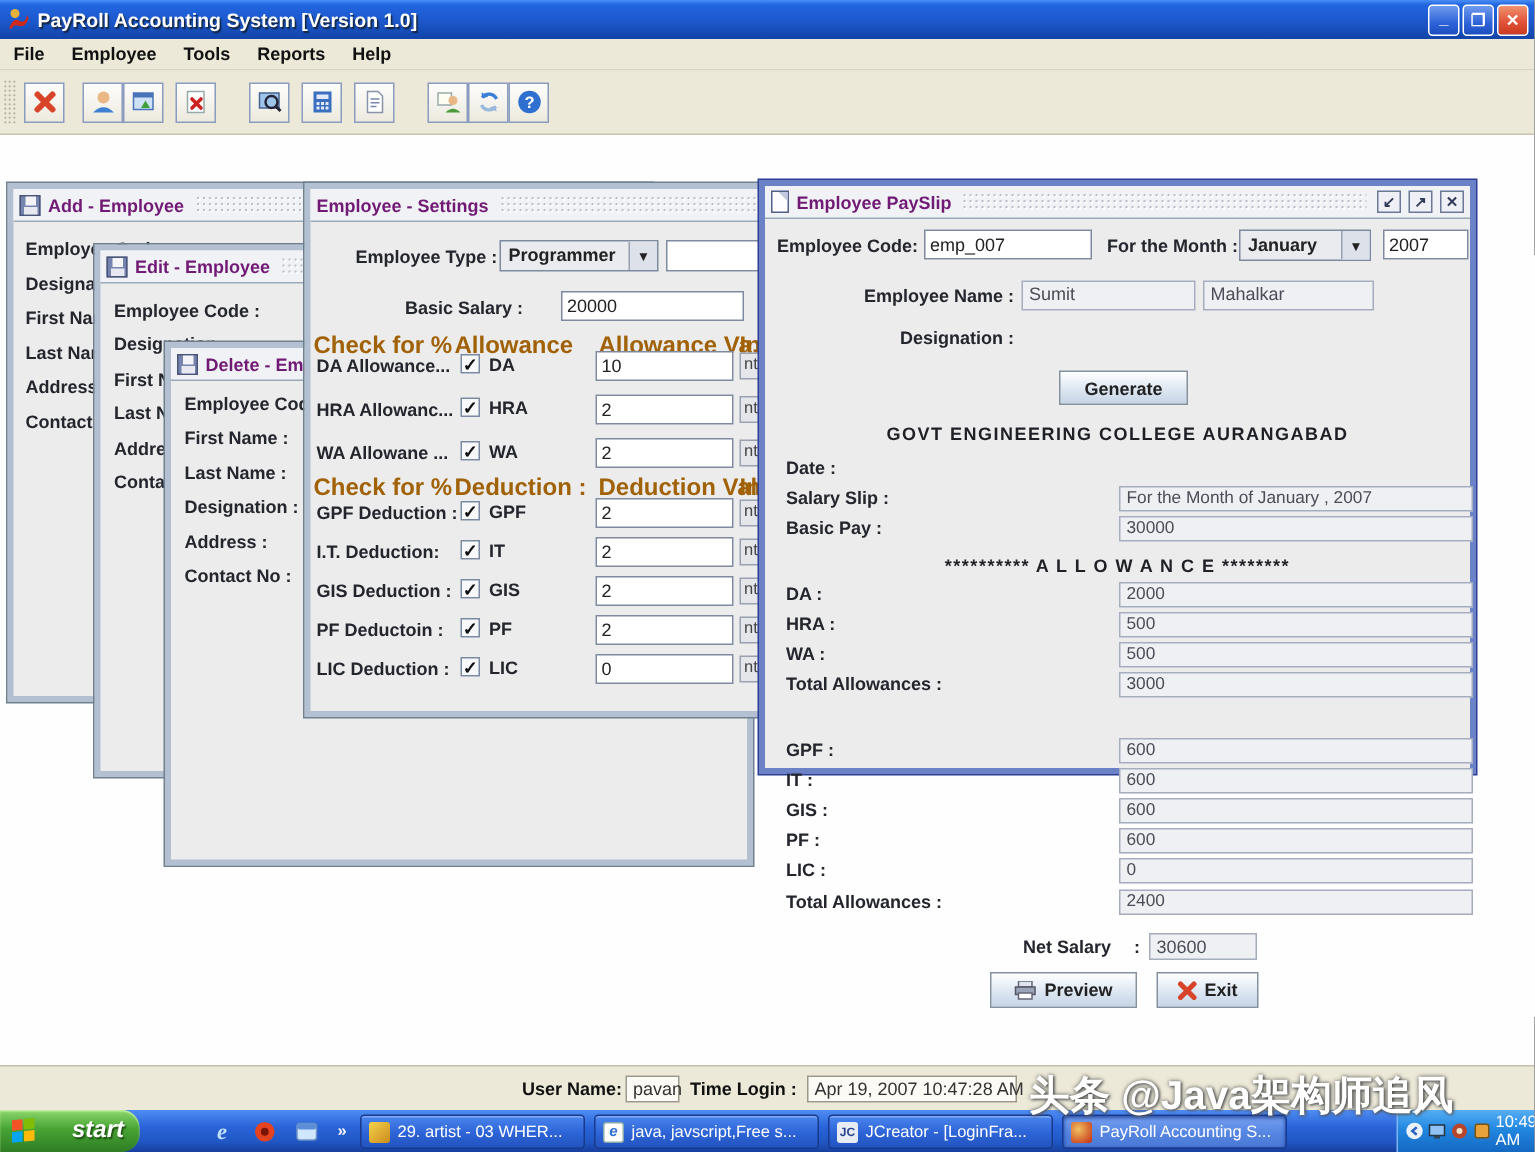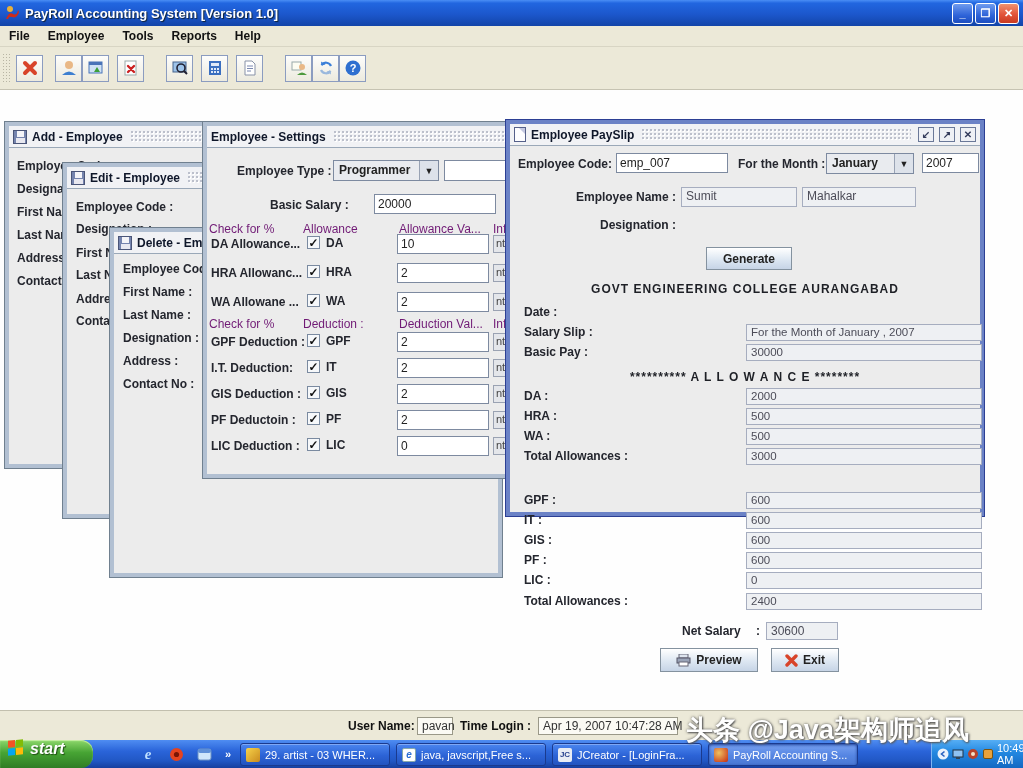--- a/index.html
+++ b/index.html
@@ -32,21 +32,21 @@
   .tgap{width:12px;} .tgap2{width:22px;} .tgap3{width:8px;}
 
   
   #desktop{position:absolute;left:0;top:90px;width:1023px;height:620px;background:#fefefe;}
 
   
   .win{position:absolute;background:#ececec;border:4px solid #b2c0d2;outline:1px solid #70808f;}
   .win.active{border-color:#6b82c6;outline:1px solid #2c3f94;}
   .ftitle{height:22px;background:#f1f2f5;border-bottom:1px solid #9aa8b8;
     display:flex;align-items:center;padding:0 4px;gap:5px;}
-  .ftitle .txt{font-weight:bold;font-size:12px;color:#0f172a;white-space:nowrap;}
+  .ftitle .txt{font-weight:bold;font-size:12px;color:#701a75;white-space:nowrap;}
   .bumps{flex:1;height:13px;margin:0 2px;
     background-image:radial-gradient(#bcc0cc 25%,transparent 30%),radial-gradient(#ffffff 25%,transparent 30%);
     background-size:4px 4px;background-position:0 0,1px 1px;}
   .fico-floppy{width:14px;height:14px;background:#7584ae;border:1px solid #4a5578;position:relative;flex:none;}
   .fico-floppy:before{content:"";position:absolute;left:3px;top:0;width:7px;height:6px;background:#f4f4f8;}
   .fico-floppy:after{content:"";position:absolute;left:2px;bottom:0;width:9px;height:5px;background:#e8e8f0;}
   .fico-doc{width:12px;height:15px;background:#fdfdff;border:1px solid #55608a;position:relative;flex:none;}
   .fico-doc:before{content:"";position:absolute;right:0;top:0;border:3px solid #c4c8e0;
     border-left-color:transparent;border-bottom-color:transparent;}
   .fbtn{width:16px;height:15px;border:1px solid #6a7898;background:#eef0f5;color:#323a5a;
@@ -60,21 +60,21 @@
   .mbtn{position:absolute;border:1px solid #84929f;background:linear-gradient(180deg,#ffffff,#dde7f2 55%,#c6d4e6);
       box-shadow:inset 0 1px 0 #fff;display:flex;align-items:center;justify-content:center;gap:5px;
       font-weight:bold;font-size:12px;color:#222;}
   .combo{position:absolute;display:flex;border:1px solid #7d8aa0;background:#e9ebef;height:21px;}
   .combo .ct{flex:1;font-weight:bold;font-size:12px;padding:2px 5px;white-space:nowrap;overflow:hidden;color:#222;}
   .combo .ca{width:19px;background:#dde2ea;border-left:1px solid #98a2b4;display:flex;align-items:center;
       justify-content:center;font-size:9px;color:#222;}
   .cb{position:absolute;width:13px;height:13px;background:#f6f8fa;border:1px solid #7a8aa0;
       display:flex;align-items:center;justify-content:center;font-size:12px;font-weight:bold;color:#111;}
   .cb-lbl{position:absolute;font-weight:bold;font-size:12px;color:#24262e;}
-  .s-hdr{position:absolute;font-weight:normal;font-size:12px;color:#701a75;white-space:nowrap;}
+  .s-hdr{position:absolute;font-weight:bold;font-size:16px;color:#a16207;white-space:nowrap;}
   .s-row{position:absolute;left:0;width:100%;height:22px;}
   .s-row .lbl{left:4px;top:3px;}
   .s-row .cb{left:100px;top:2px;}
   .s-row .cb-lbl{left:119px;top:2px;}
   .s-row .tf{left:190px;top:0;width:92px;}
   .info-cell{position:absolute;left:286px;top:1px;width:72px;height:18px;background:#e4e6ea;
       border:1px solid #9aa2b2;font-size:11px;color:#444;padding:1px 2px;overflow:hidden;}
 
   .p-row{position:absolute;left:0;width:100%;height:18px;}
   .p-row .lbl{left:14px;top:1px;}
@@ -85,22 +85,22 @@
   #statusbar{position:absolute;left:0;top:710px;width:1023px;height:30px;background:#ece9d8;
       border-top:1px solid #c2bfae;}
   .sb-field{position:absolute;top:6px;height:18px;background:#fbfaf4;border:1px solid #9a9888;
       font-size:12px;color:#333;padding:1px 4px;white-space:nowrap;}
   .sb-lbl{position:absolute;top:8px;font-weight:bold;font-size:12px;color:#111;white-space:nowrap;}
 
   
   #taskbar{position:absolute;left:0;top:740px;width:1023px;height:28px;
       background:linear-gradient(180deg,#4f8df2,#2a64d9 40%,#2157c4 75%,#173f9e);}
   #start-btn{position:absolute;left:0;top:0;width:93px;height:28px;border-radius:0 12px 12px 0;
-      background:linear-gradient(180deg,#8ed86c,#47a434 45%,#2f7d24);display:flex;
-      gap:6px;padding-left:8px;box-shadow:inset 0 1px 1px #c8f0a8;}
+      background:linear-gradient(180deg,#8ed86c,#47a434 45%,#2f7d24);display:flex;align-items:center;
+      gap:24px;padding-left:8px;box-shadow:inset 0 1px 1px #c8f0a8;}
   #start-btn .stxt{color:#fff;font-weight:bold;font-style:italic;font-size:16px;text-shadow:1px 1px 1px #1e4f12;}
   .flag{width:16px;height:16px;display:grid;grid-template-columns:7px 7px;grid-template-rows:7px 7px;
       gap:1px;transform:skewY(-6deg);}
   .flag i{display:block;} .flag i:nth-child(1){background:#f35325;} .flag i:nth-child(2){background:#81bc06;}
   .flag i:nth-child(3){background:#05a6f0;} .flag i:nth-child(4){background:#ffba08;}
   .ql{position:absolute;top:4px;width:20px;height:20px;display:flex;align-items:center;justify-content:center;}
   .task-btn{position:absolute;top:3px;width:150px;height:23px;border-radius:3px;border:1px solid #1a3a8e;
       background:linear-gradient(180deg,#4b86ef,#2c63d6 55%,#2354c0);display:flex;align-items:center;gap:5px;
       padding:0 5px;color:#fff;font-size:11px;white-space:nowrap;overflow:hidden;box-shadow:inset 0 1px 0 #7fa8f5;}
   .task-btn.active{background:linear-gradient(180deg,#78a2f2,#5585e2 55%,#4a78d4);box-shadow:inset 0 1px 3px #1c3f96;}

